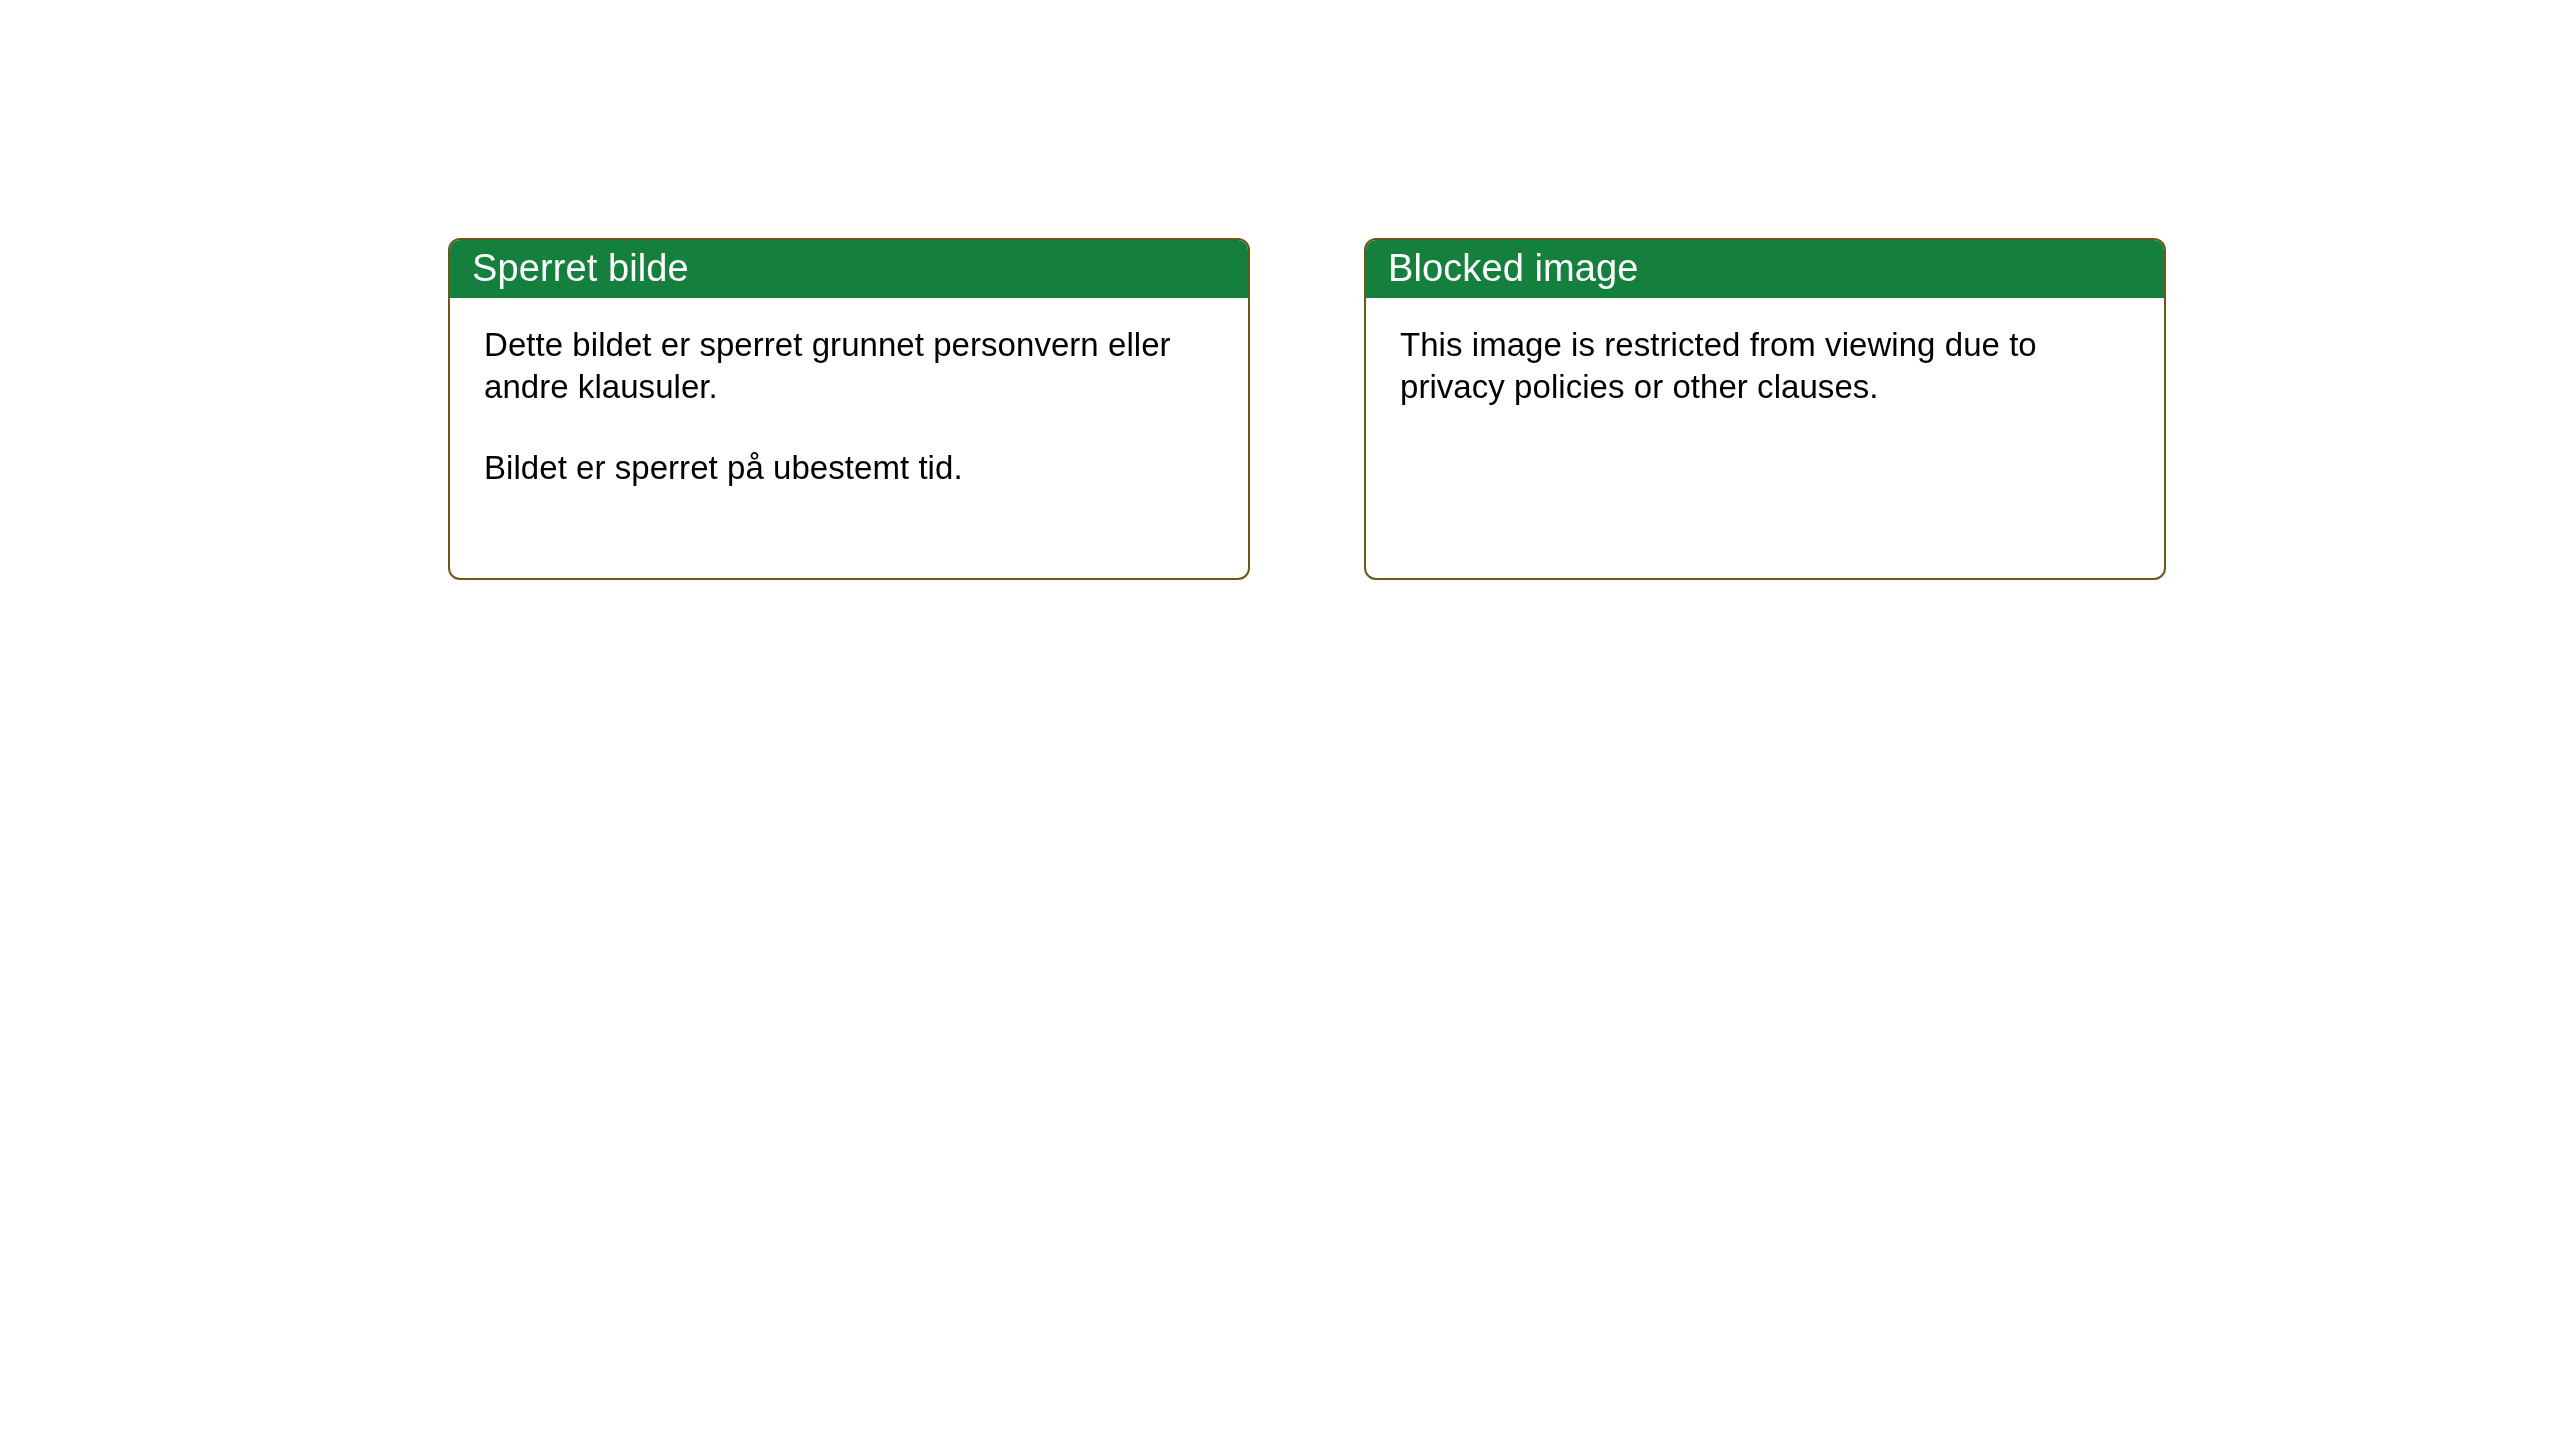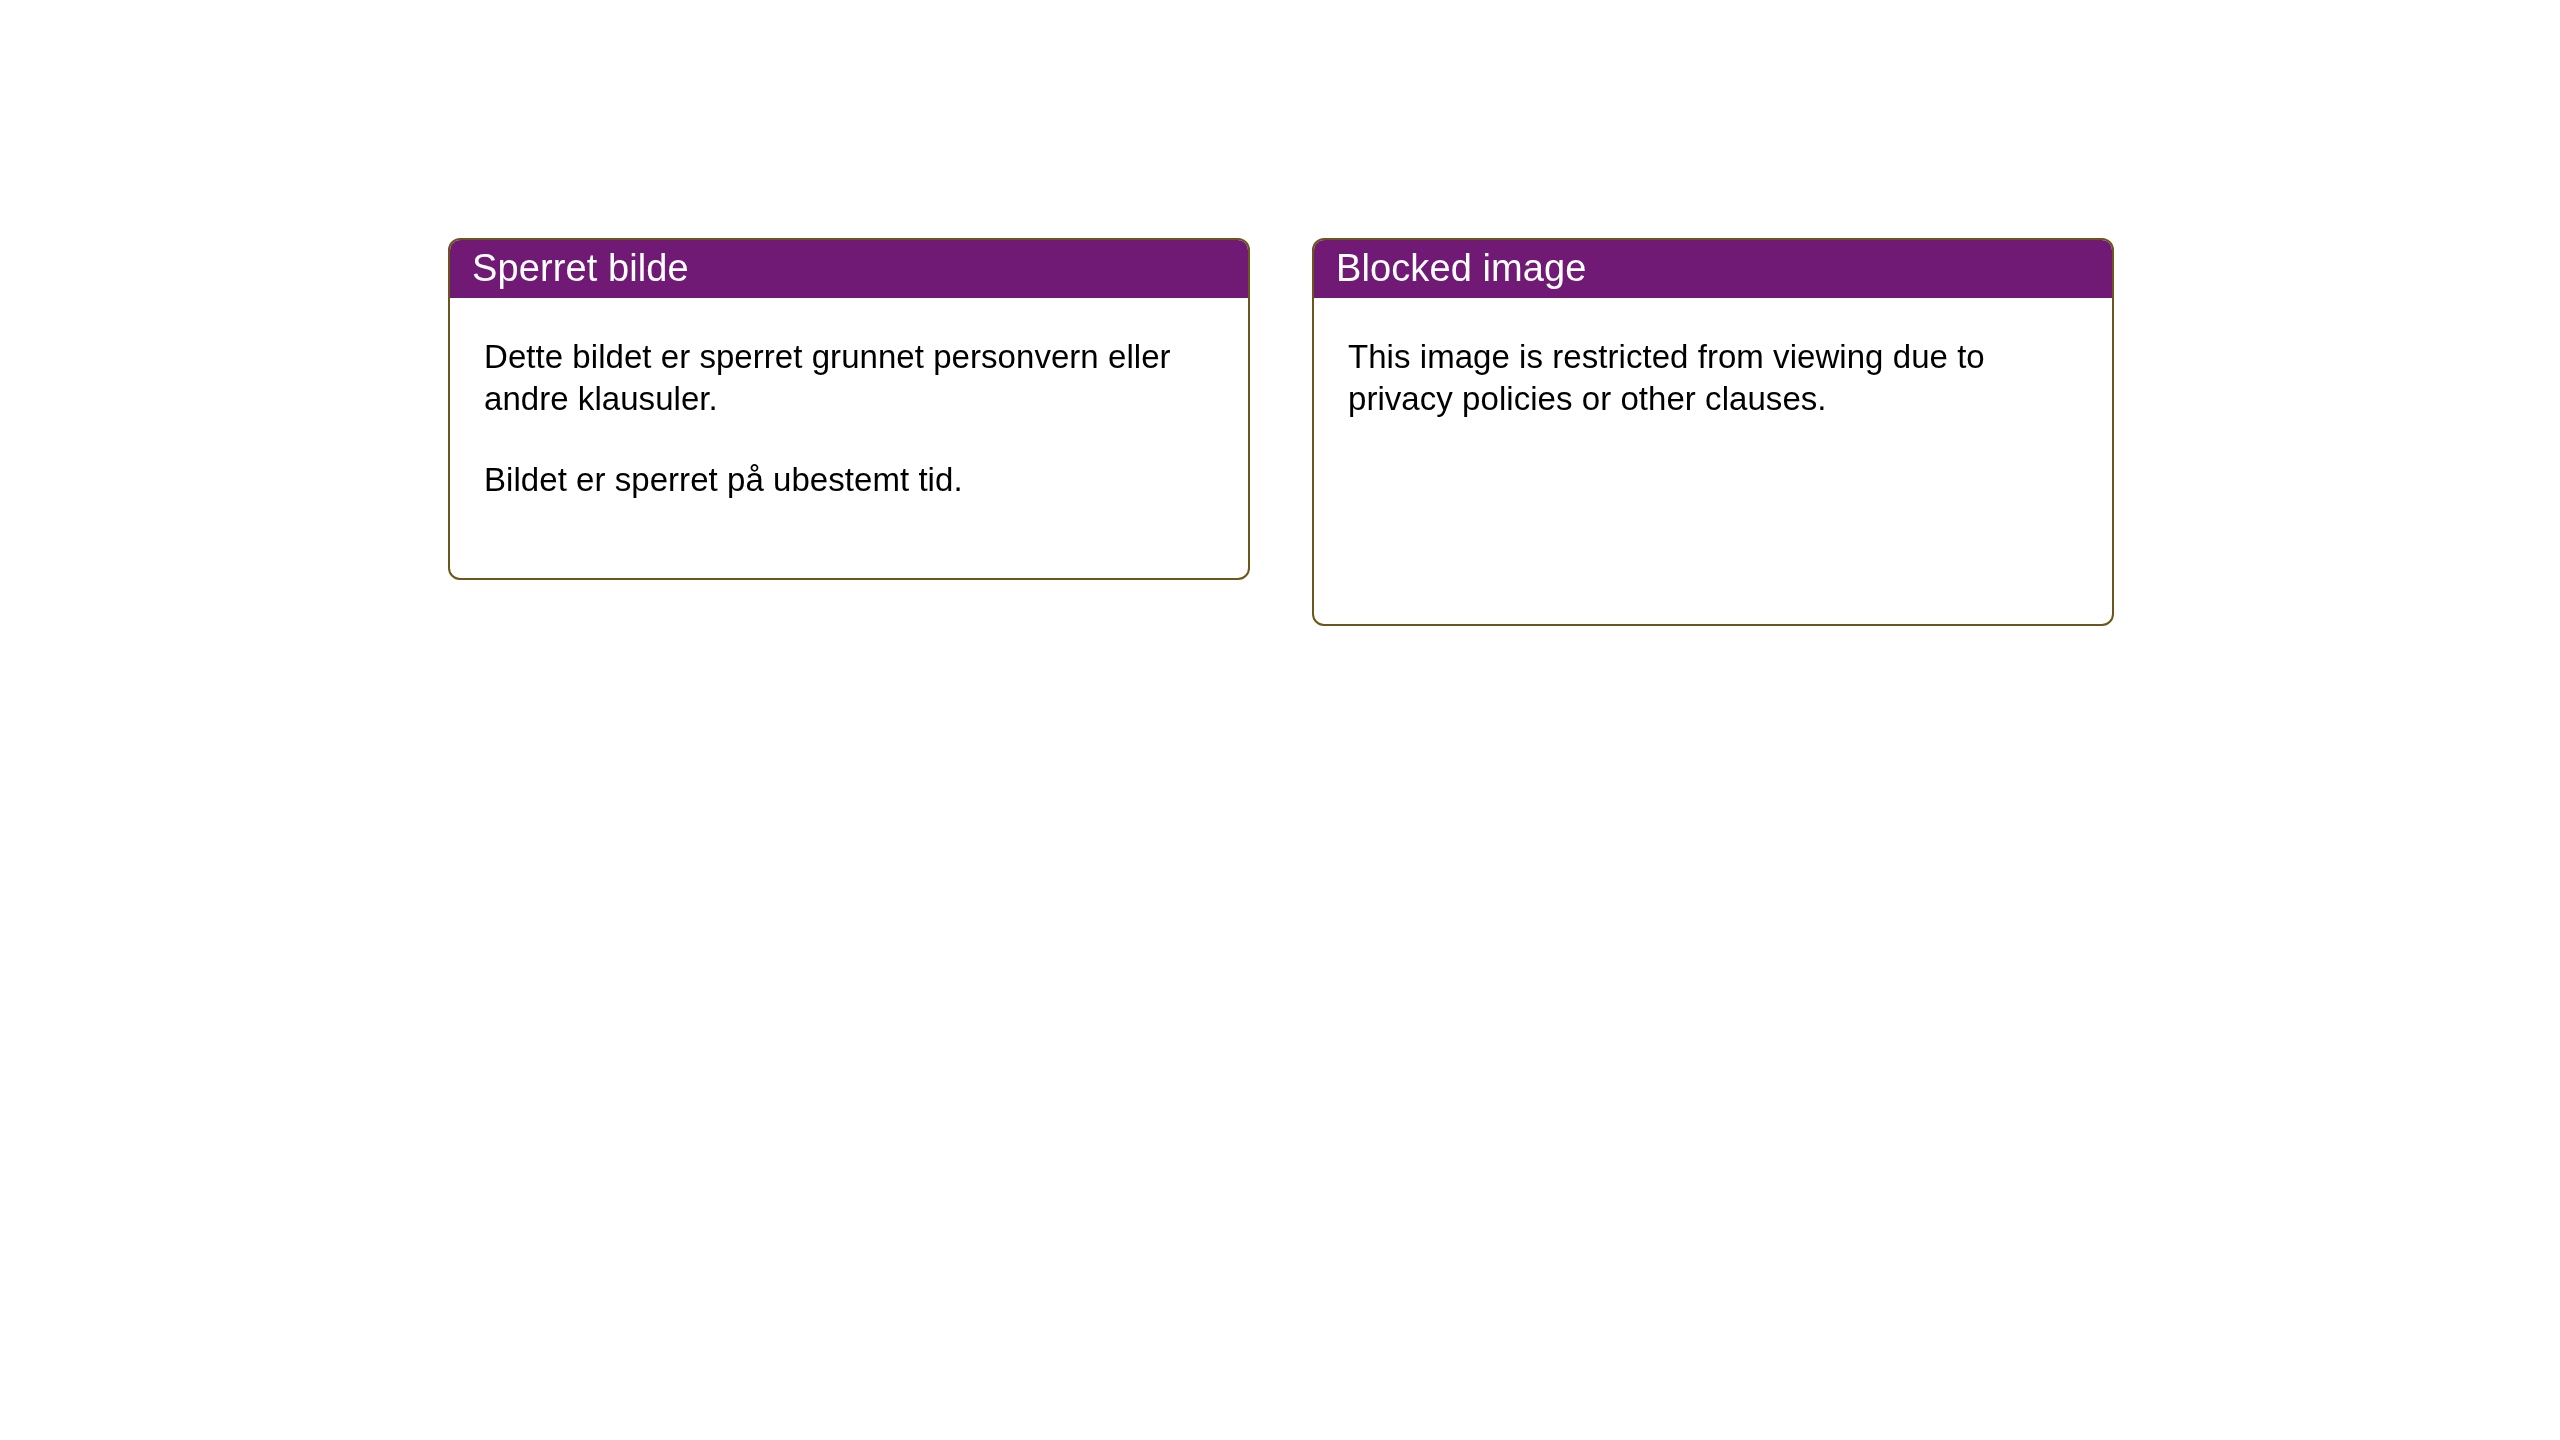--- a/index.html
+++ b/index.html
@@ -33,31 +33,31 @@
   }
 
   .notice-card.card-left {
     left: 448px;
     top: 238px;
     width: 802px;
     height: 342px;
   }
 
   .notice-card.card-right {
-    left: 1312px;
+    left: 1364px;
     top: 238px;
     width: 802px;
-    height: 388px;
+    height: 342px;
   }
 
   .card-header {
     box-sizing: border-box;
     height: 60px;
-    background: #701a75;
-    margin: -2px -2px 12px -2px;
+    background: #15803d;
+    margin: -2px -2px 0 -2px;
     border-top-left-radius: 12px;
     border-top-right-radius: 12px;
     display: flex;
     align-items: center;
     padding: 0 0 0 24px;
   }
 
   .card-title {
     color: #ffffff;
     font-size: 38px;

